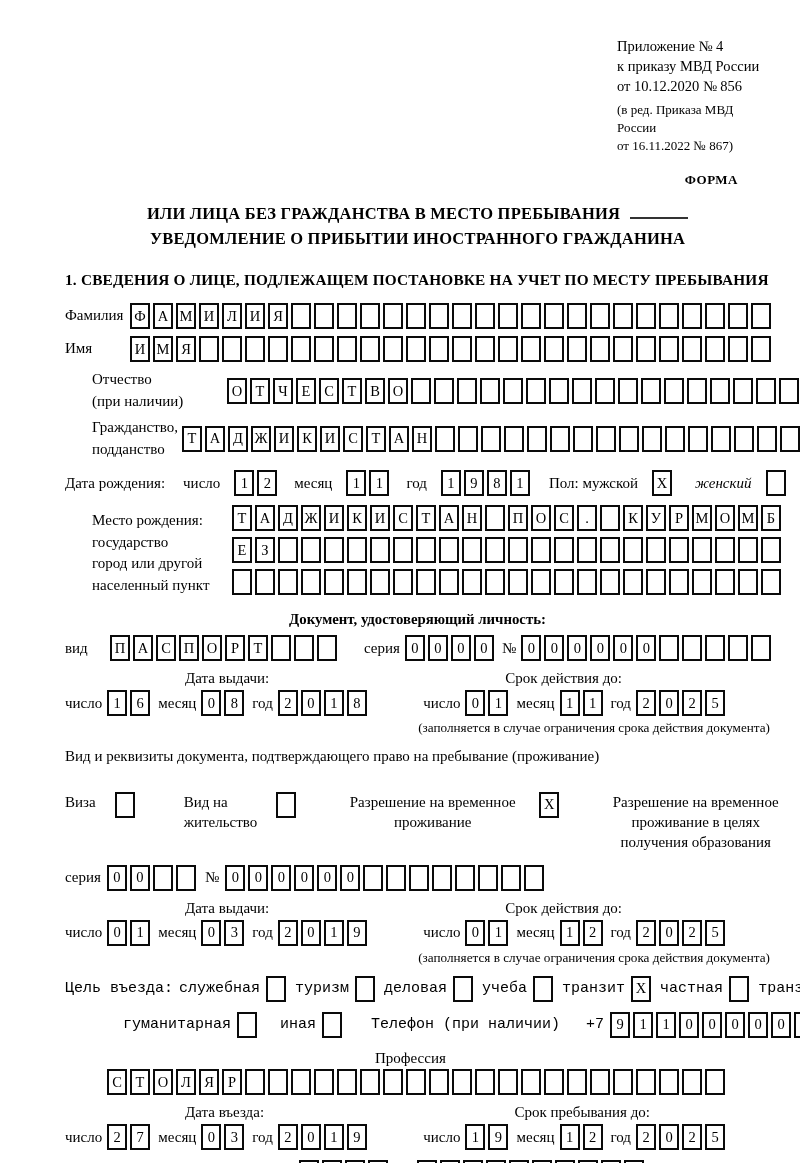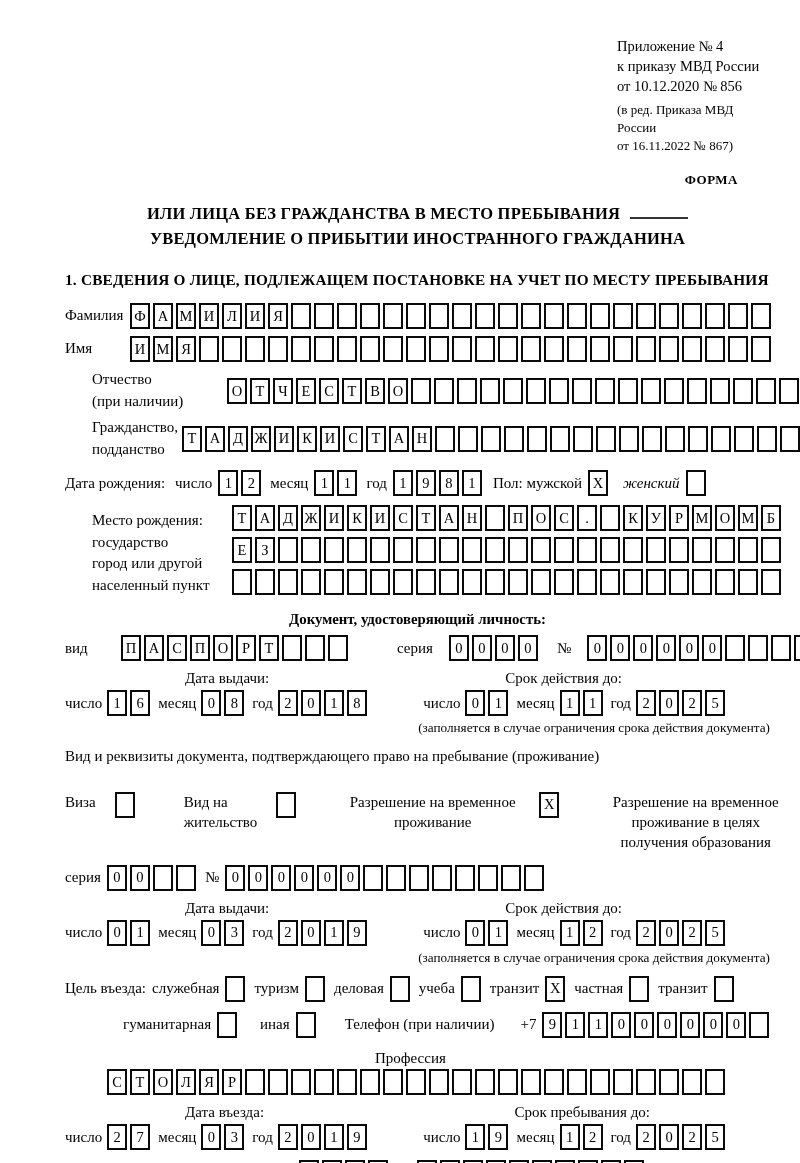--- a/index.html
+++ b/index.html
@@ -33,21 +33,21 @@
   .datehead{display:flex;font-size:15px;margin-top:9px;}
   .datehead .h1{margin-left:120px;} .datehead .h2{margin-left:auto;margin-right:148px;}
   .note-r{text-align:right;font-size:13.2px;margin-top:4px;}
   .doc-head{text-align:center;font-weight:bold;font-size:14.8px;margin-top:10px;}
   .plain{font-size:15px;margin-top:9px;line-height:1.5;}
   .optrow{display:flex;align-items:flex-start;margin-top:24px;gap:19px;}
   .optrow .optlabel{font-size:15px;line-height:1.35;}
   .ctr{text-align:center;}
   .w175{width:175px;flex:none;}
   .purp{display:flex;align-items:center;margin-top:10px;gap:6px;flex-wrap:nowrap;}
-  .purp .lab{white-space:nowrap;}
+  .purp .lab{white-space:nowrap;font-family:Liberation Mono, monospace;}
   .gap8{width:8px;flex:none;} .gap16{width:14px;flex:none;}
 </style>
 </head>
 <body>
 
 <div class="page">
 
   <div class="appendix">
     <div>Приложение № 4</div>
     <div>к приказу МВД России</div>
@@ -198,21 +198,21 @@
         <span class="cell"></span>
         <span class="cell"></span>
         <span class="cell"></span>
         <span class="cell"></span>
         <span class="cell"></span>
         <span class="cell"></span>
         <span class="cell"></span>
       </span>
   </div>
 
-  <div class="frow" style="margin-top:10px;gap:6px;">
+  <div class="frow" style="margin-top:10px;gap:14px;">
     <span class="lab">Дата рождения:</span>
     <span class="lab" style="margin-left:4px;">число</span>
     <span class="cellrow">
         <span class="cell">1</span>
         <span class="cell">2</span>
       </span>
     <span class="lab">месяц</span>
     <span class="cellrow">
         <span class="cell">1</span>
         <span class="cell">1</span>
@@ -318,21 +318,21 @@
           <span class="cell"></span>
           <span class="cell"></span>
           <span class="cell"></span>
           <span class="cell"></span>
         </span>
     </span>
   </div>
 
   <div class="doc-head">Документ, удостоверяющий личность:</div>
 
-  <div class="frow" style="gap:16px;">
+  <div class="frow" style="gap:5px;">
     <span class="lab" style="width:40px;">вид</span>
     <span class="cellrow">
         <span class="cell">П</span>
         <span class="cell">А</span>
         <span class="cell">С</span>
         <span class="cell">П</span>
         <span class="cell">О</span>
         <span class="cell">Р</span>
         <span class="cell">Т</span>
         <span class="cell"></span>

